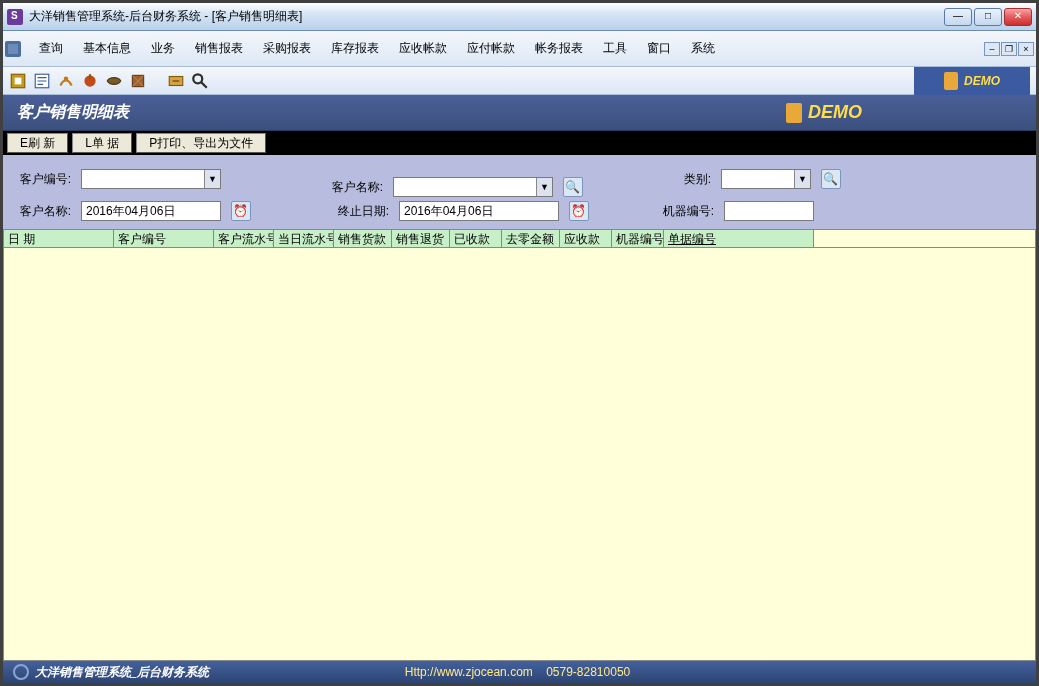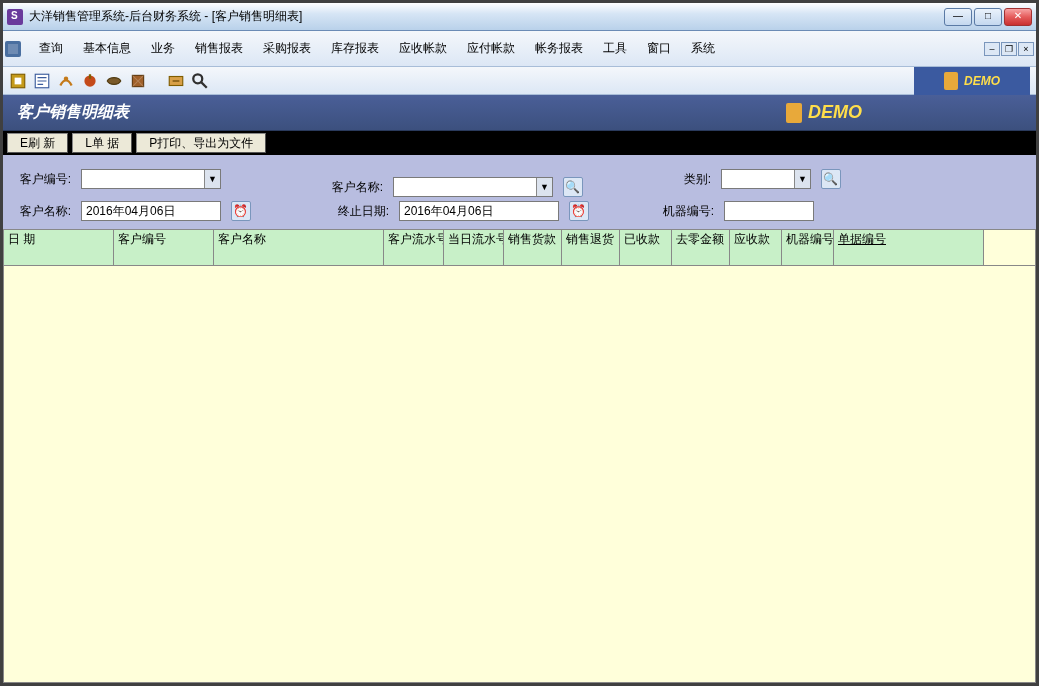--- a/index.html
+++ b/index.html
@@ -51,21 +51,21 @@
 .fgroup { display:flex; align-items:center; gap:10px;}
 .combo { height:20px; width:140px; border:1px solid #7a7a7a; background:#fff; display:flex; align-items:center;}
 .combo .cval{flex:1; padding:0 4px; font-size:12px;}
 .combo .carrow{width:16px;height:18px;background:#dce3ee;border-left:1px solid #888;text-align:center;font-size:9px;line-height:18px;cursor:pointer;}
 .txt-input { height:20px; width:140px; border:1px solid #7a7a7a; background:#fff; padding:0 4px; font-size:12px; font-family:inherit;}
 .icon-btn { width:20px; height:20px; border:1px solid #7a96bc; background:#dce7f5; cursor:pointer; text-align:center; line-height:18px; border-radius:2px;}
 .spacer{flex:0 0 40px;}
 
 
 .table-wrap { flex:1; background:#ffffda; overflow:auto; border:1px solid #888; border-top:none; position:relative;}
-.tbl-header { display:flex; height:36px; border-bottom:1px solid #888;}
+.tbl-header { display:flex; height:18px; border-bottom:1px solid #888;}
 .th { background:#c8f0c8; border-right:1px solid #888; padding:1px 4px; font-size:12px; white-space:nowrap; overflow:hidden;}
 
 
 .footer { height:22px; background:linear-gradient(to bottom,#44619d,#2d4572); color:#fff; display:flex; align-items:center; padding:0 10px; font-style:italic; font-weight:bold; font-family:"KaiTi","STKaiti",serif;}
 .footer .fleft{flex:0 0 auto; display:flex; align-items:center; gap:6px;}
 .footer .ficon{width:16px;height:16px;border:2px solid #8aa6d4;border-radius:50%;}
 .footer .fcenter{flex:1; text-align:center; font-family:Arial; font-style:normal; font-weight:normal; font-size:12px; color:#ffe98a;}
 </style>
 </head>
 <body>
@@ -201,27 +201,38 @@
         <div class="flabel" style="width:58px;">机器编号:</div>
         <input class="txt-input" style="width: 90px;" value="">
       </div>
     </div>
   </div>
 
   <div class="table-wrap">
     <div class="tbl-header" id="tbl-header">
         <div class="th" style="width: 110px;">日 期</div>
         <div class="th" style="width: 100px;">客户编号</div>
-        <div class="th" style="width: 170px;">客户名称</div>
         <div class="th" style="width: 60px;">客户流水号</div>
         <div class="th" style="width: 60px;">当日流水号</div>
         <div class="th" style="width: 58px;">销售货款</div>
         <div class="th" style="width: 58px; font-family: Liberation Mono, monospace;">销售退货</div>
         <div class="th" style="width: 52px;">已收款</div>
         <div class="th" style="width: 58px;">去零金额</div>
         <div class="th" style="width: 52px;">应收款</div>
         <div class="th" style="width: 52px;">机器编号</div>
         <div class="th" style="width: 150px; text-decoration: underline;">单据编号</div>
       </div>
   </div>
 
+  <div class="footer">
+    <div class="fleft">
+      <div class="ficon"></div>
+      <span>大洋销售管理系统_后台财务系统</span>
+    </div>
+    <div class="fcenter">
+      <span>Http://www.zjocean.com</span>
+      &nbsp;&nbsp;
+      <span>0579-82810050</span>
+    </div>
+    <div style="flex:0 0 200px;"></div>
+  </div>
 
 </div>
 
 </body></html>

